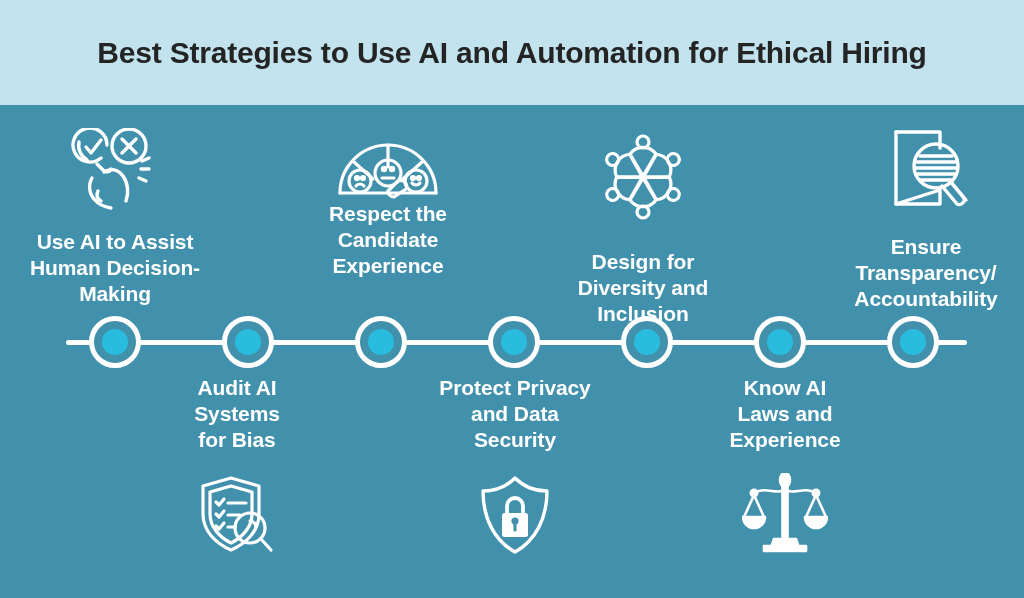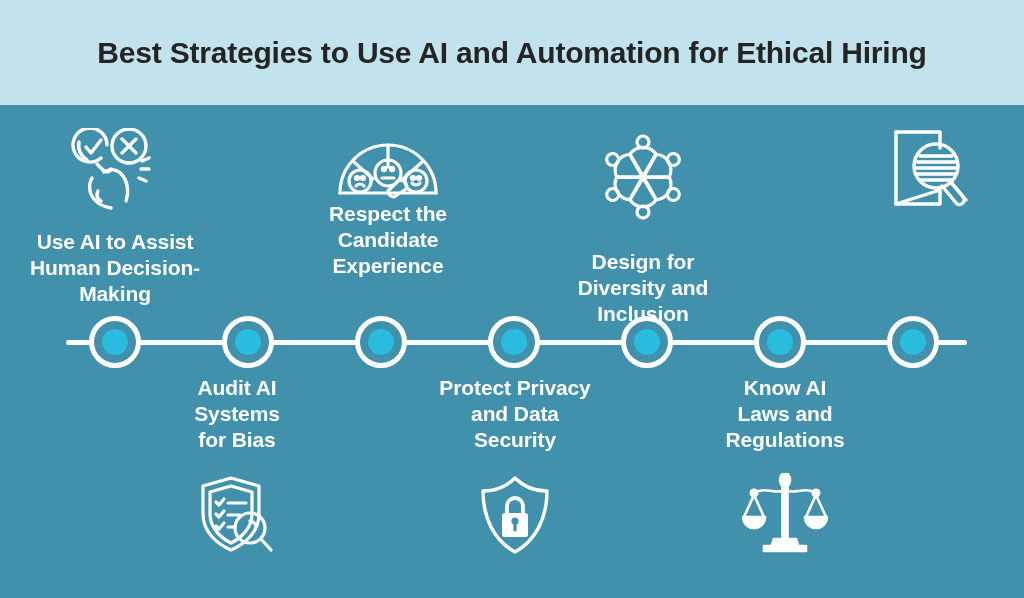--- a/index.html
+++ b/index.html
@@ -234,21 +234,21 @@
       </svg>
     </div>
     <div class="step-label" style="margin-top:20px;">Design for
 Diversity and
 Inclusion</div>
   </div>
 
   <div class="step" style="left:690px; top:375px; width:190px;">
     <div class="step-label">Know AI
 Laws and
-Regulations</div>
+Experience</div>
     <div class="step-icon" style="margin-top:20px;">
       <svg class="svg-icon" width="86" height="80" viewBox="0 0 86 80" fill="#ffffff" stroke="#ffffff" stroke-width="2.6" stroke-linecap="round" stroke-linejoin="round">
         <ellipse cx="43" cy="7" rx="5" ry="7"></ellipse>
         <rect x="40.5" y="12" width="5" height="54"></rect>
         <path d="M12 20 C24 13 34 22 43 17 C52 22 62 13 74 20" fill="none"></path>
         <circle cx="12" cy="20" r="3.2"></circle>
         <circle cx="74" cy="20" r="3.2"></circle>
         <line x1="12" y1="22" x2="2" y2="44" fill="none"></line>
         <line x1="12" y1="22" x2="22" y2="44" fill="none"></line>
         <path d="M1 44 L23 44 A11 11 0 0 1 1 44 Z"></path>
@@ -269,15 +269,18 @@
         <circle cx="56" cy="38" r="22"></circle>
         <line x1="40" y1="28" x2="72" y2="28"></line>
         <line x1="37" y1="34" x2="75" y2="34"></line>
         <line x1="36" y1="40" x2="76" y2="40"></line>
         <line x1="37" y1="46" x2="75" y2="46"></line>
         <line x1="40" y1="52" x2="72" y2="52"></line>
         <line x1="71" y1="54" x2="86" y2="72"></line>
         <path d="M69 52 L84 70 a5 5 0 0 1 -7 6 L62 58"></path>
       </svg>
     </div>
+    <div class="step-label" style="margin-top:20px;">Ensure
+Transparency/
+Accountability</div>
   </div>
 
 </div>
 
 </body></html>

